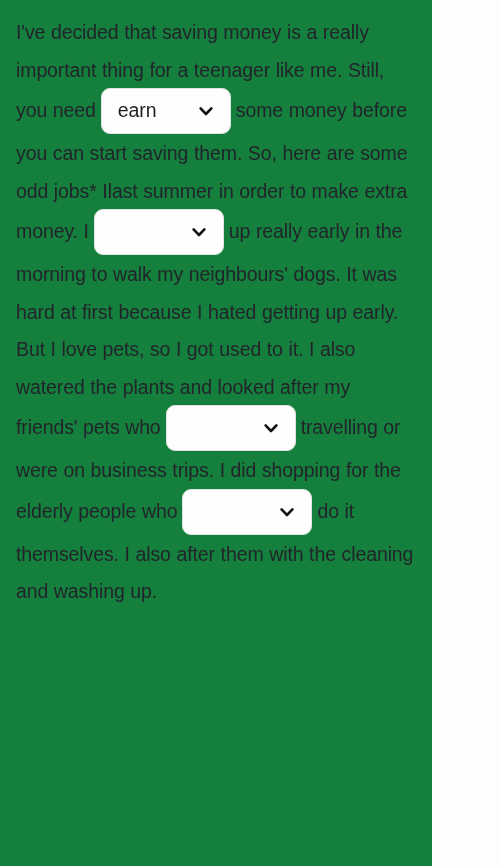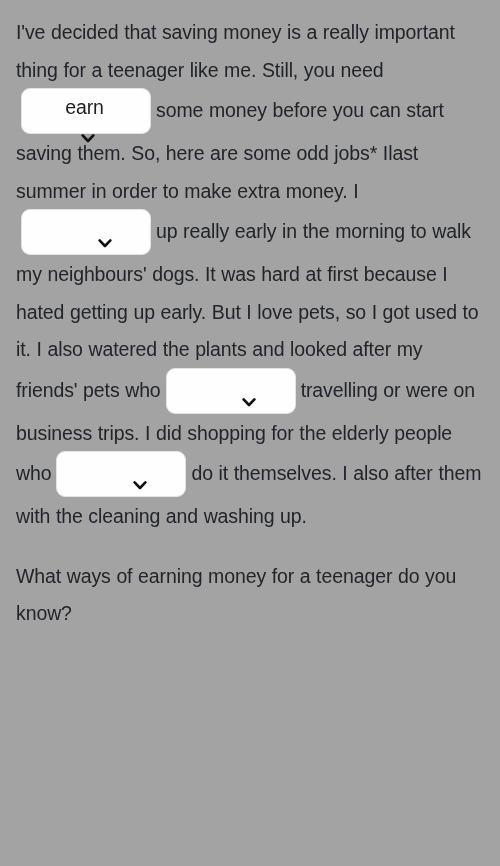--- a/index.html
+++ b/index.html
@@ -5,23 +5,23 @@
   * { box-sizing: border-box; }
   html, body {
     margin: 0;
     padding: 0;
     width: 500px;
     height: 866px;
     background: #fdfdfd;
     font-family: "Liberation Sans", "DejaVu Sans", sans-serif;
   }
   #exercise {
-    width: 500px;
+    width: 432px;
     height: 866px;
-    background: #a3a3a3;
+    background: #15803d;
     padding: 14px 16px 0 16px;
     overflow: hidden;
   }
   .para {
     font-size: 19.5px;
     line-height: 37.5px;
     color: #21242a;
     letter-spacing: -0.1px;
     word-spacing: 0.3px;
     text-align: left;
@@ -37,21 +37,20 @@
     height: 46px;
     min-width: 130px;
     padding: 0 13px 0 16px;
     margin: 0 5px;
     background: #fefefe;
     border: 1.6px solid #e2e2e2;
     border-radius: 9px;
     cursor: pointer;
     position: relative;
     top: -1px;
-    flex-direction: column;
   }
   .dd-value {
     font-size: 19.5px;
     color: #1d1f23;
     letter-spacing: -0.1px;
     white-space: nowrap;
     padding-right: 6px;
   }
   .dropdown.empty .dd-value { min-width: 30px; }
   .dd-chev {
@@ -91,14 +90,13 @@
           </svg>
         </span>
       </span><span class="seg">travelling or were on business trips. I did shopping for the elderly people who</span><span class="dropdown empty" role="button">
         <span class="dd-value"></span>
         <span class="dd-chev">
           <svg width="20" height="20" viewBox="0 0 20 20">
             <path d="M4.6 7.4 L10 13 L15.4 7.4" fill="none" stroke="#101114" stroke-width="2.6" stroke-linecap="round" stroke-linejoin="round"></path>
           </svg>
         </span>
       </span><span class="seg">do it themselves. I also after them with the cleaning and washing up.</span></div>
-  <div class="para second"><span class="seg">What ways of earning money for a teenager do you know?</span></div>
 </div>
 
 </body></html>

